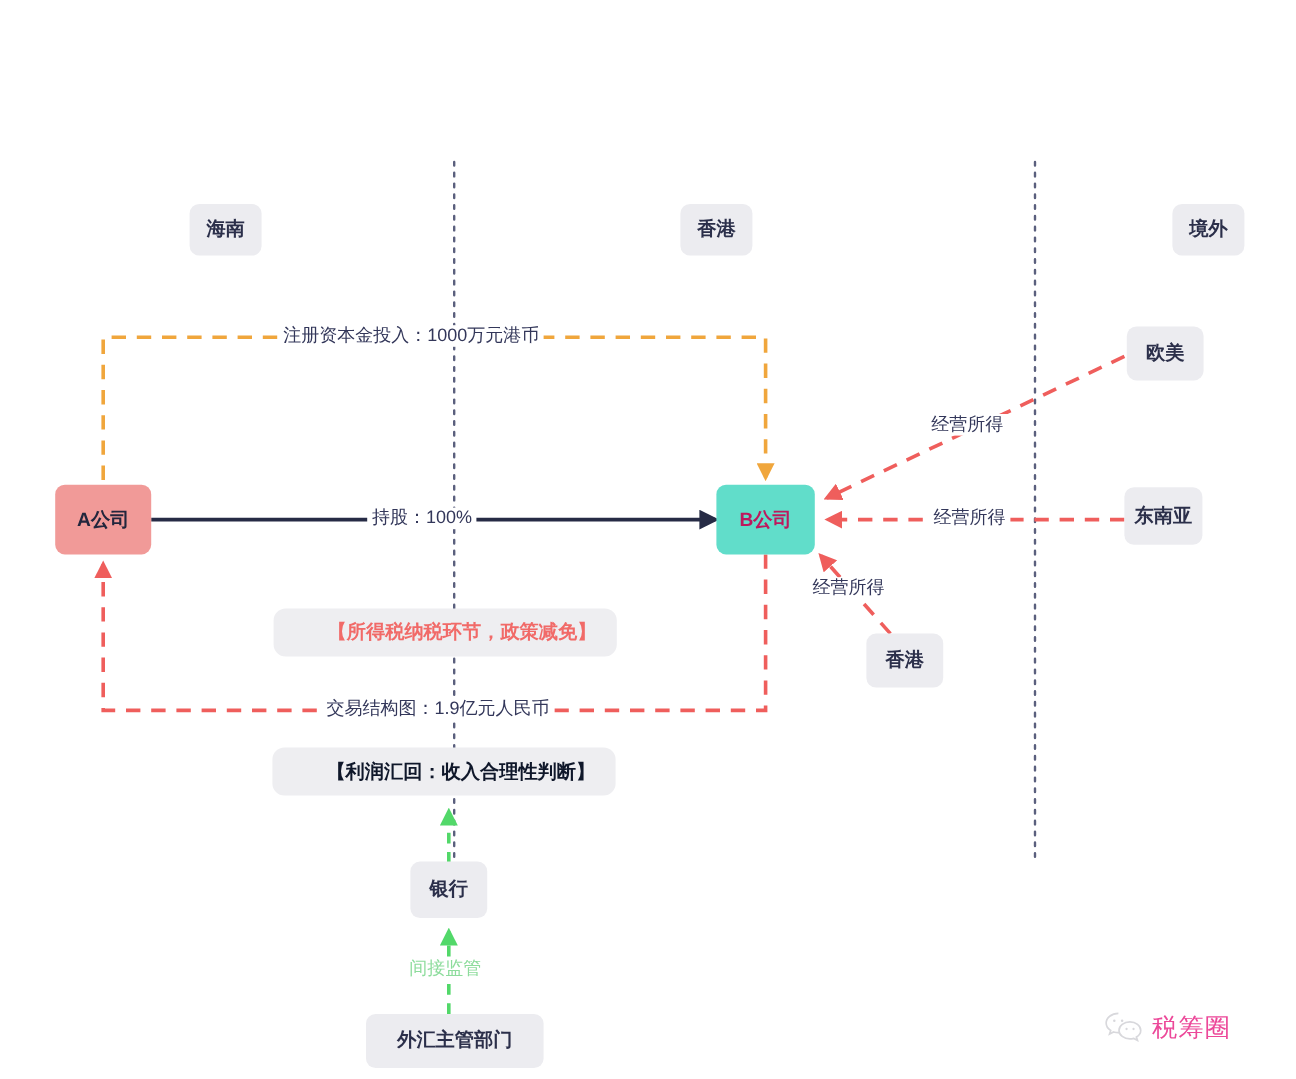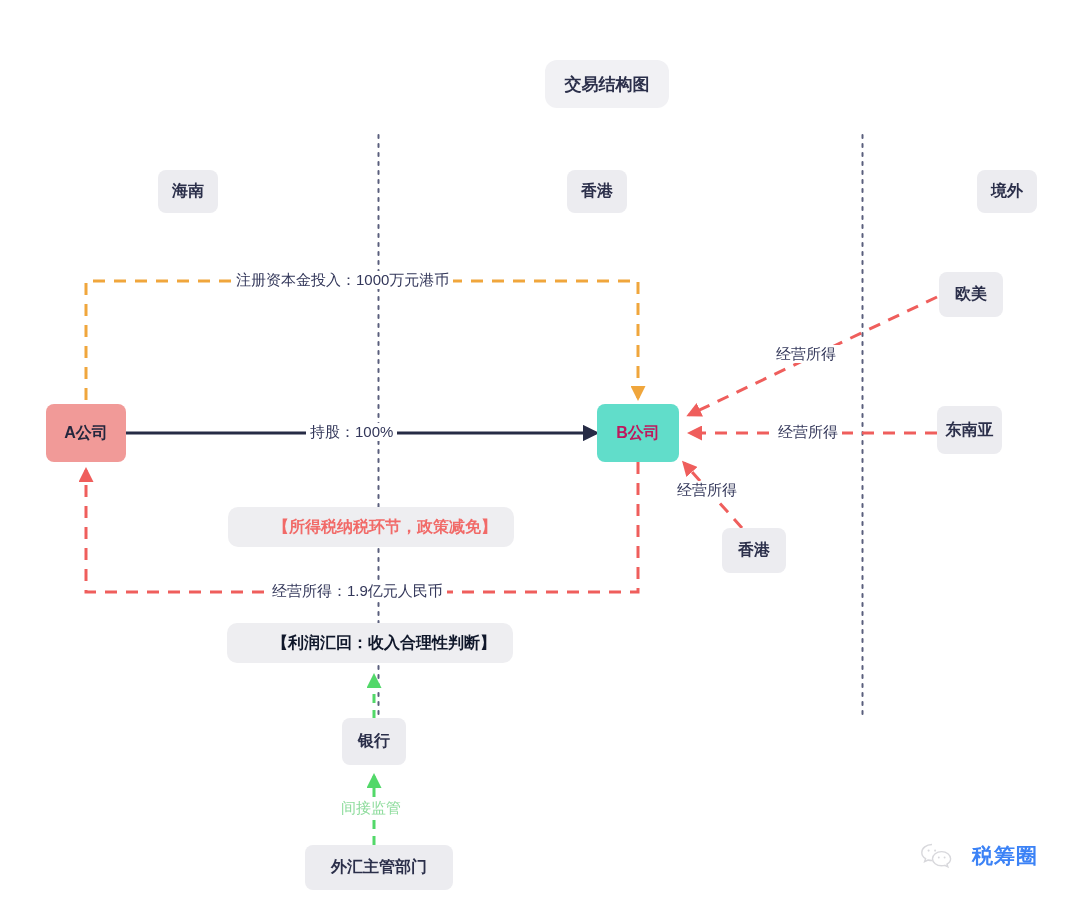--- a/index.html
+++ b/index.html
@@ -53,26 +53,25 @@
     box-sizing:border-box;
     padding-left:28px;
   }
   .note-red{ color:#f16a68; }
   .note-green{ color:#0f172a; }
 
   .lbl-green{ color:#8ddc9c; font-weight:normal; }
 
   .watermark{
     position:absolute;
-    display:flex;align-items:center;gap:18px;
-    color:#3b82f6;
+    display:flex;align-items:center;gap:6px;
+    color:#ec4899;
     font-size:21px;
     letter-spacing:1px;
     font-family:"DejaVu Serif","Liberation Serif",serif;
-    font-weight:bold;
   }
   .watermark svg{display:block;}
 </style>
 </head>
 <body>
 
 <div id="stage">
 
   <svg id="wires" viewBox="0 0 1080 899">
     <defs>
@@ -103,21 +102,20 @@
 
     <path d="M937,433 L690,433" fill="none" stroke="#ef5e5c" stroke-width="3" stroke-dasharray="12 9" marker-end="url(#ah-red)"></path>
 
     <path d="M742,528 L684,463" fill="none" stroke="#ef5e5c" stroke-width="3" stroke-dasharray="12 9" marker-end="url(#ah-red)"></path>
 
     <path d="M374,719 L374,676" fill="none" stroke="#52d869" stroke-width="3" stroke-dasharray="9 7" marker-end="url(#ah-green)"></path>
 
     <path d="M374,845 L374,776" fill="none" stroke="#52d869" stroke-width="3" stroke-dasharray="9 7" marker-end="url(#ah-green)"></path>
   </svg>
 
-  <div class="node title-chip" style="left:545px;top:60px;width:124px;height:48px;">交易结构图</div>
 
   <div class="node chip" style="left:158px;top:170px;width:60px;height:43px;">海南</div>
   <div class="node chip" style="left:567px;top:170px;width:60px;height:43px;">香港</div>
   <div class="node chip" style="left:977px;top:170px;width:60px;height:43px;">境外</div>
 
   <div class="node co-a" style="left:46px;top:404px;width:80px;height:58px;">A公司</div>
 
   <div class="node co-b" style="left:597px;top:404px;width:82px;height:58px;">B公司</div>
 
   <div class="node chip" style="left:939px;top:272px;width:64px;height:45px;">欧美</div>
@@ -127,21 +125,21 @@
   <div class="node chip" style="left:722px;top:528px;width:64px;height:45px;">香港</div>
 
   <div class="node chip" style="left:342px;top:718px;width:64px;height:47px;">银行</div>
 
   <div class="node chip" style="left:305px;top:845px;width:148px;height:45px;">外汇主管部门</div>
 
   <div class="edge-label" style="left:232px;top:271px;">注册资本金投入：1000万元港币</div>
 
   <div class="edge-label" style="left:306px;top:423px;">持股：100%</div>
 
-  <div class="edge-label" style="left:268px;top:582px;">经营所得：1.9亿元人民币</div>
+  <div class="edge-label" style="left:268px;top:582px;">交易结构图：1.9亿元人民币</div>
 
   <div class="edge-label plain" style="left:772px;top:345px;background:#fff;">经营所得</div>
 
   <div class="edge-label" style="left:774px;top:423px;">经营所得</div>
 
   <div class="edge-label plain" style="left:673px;top:481px;background:#fff;">经营所得</div>
 
   <div class="edge-label plain lbl-green" style="left:337px;top:799px;background:#fff;">间接监管</div>
 
   <div class="note note-red" style="left:228px;top:507px;width:286px;height:40px;">【所得税纳税环节，政策减免】</div>

